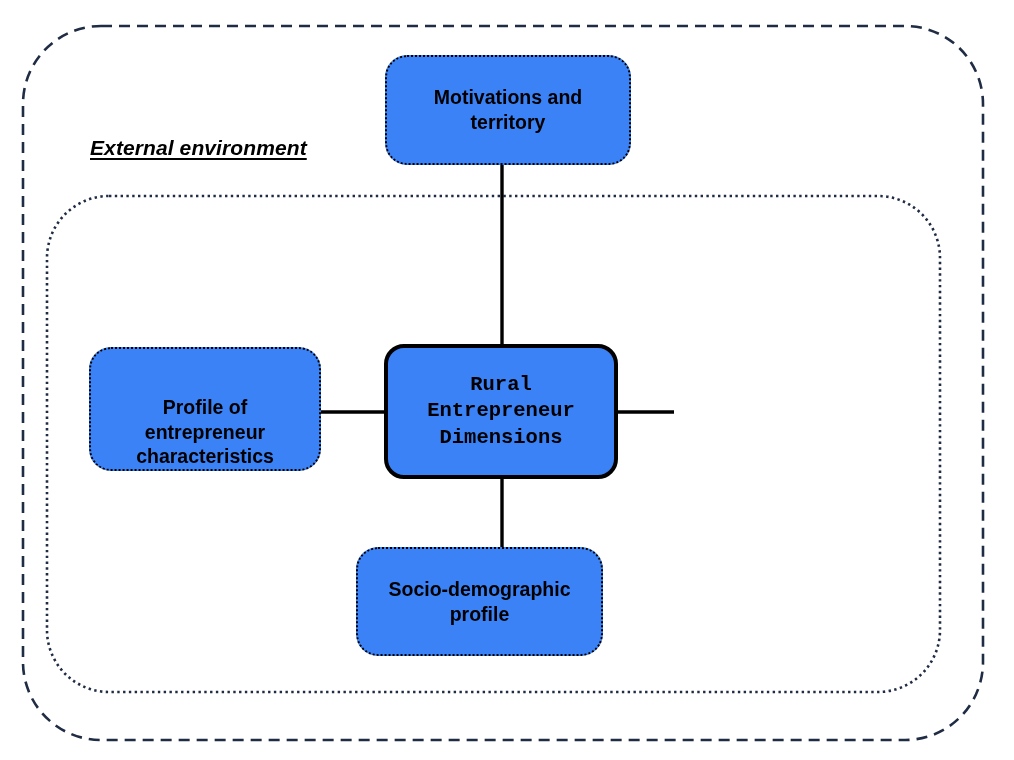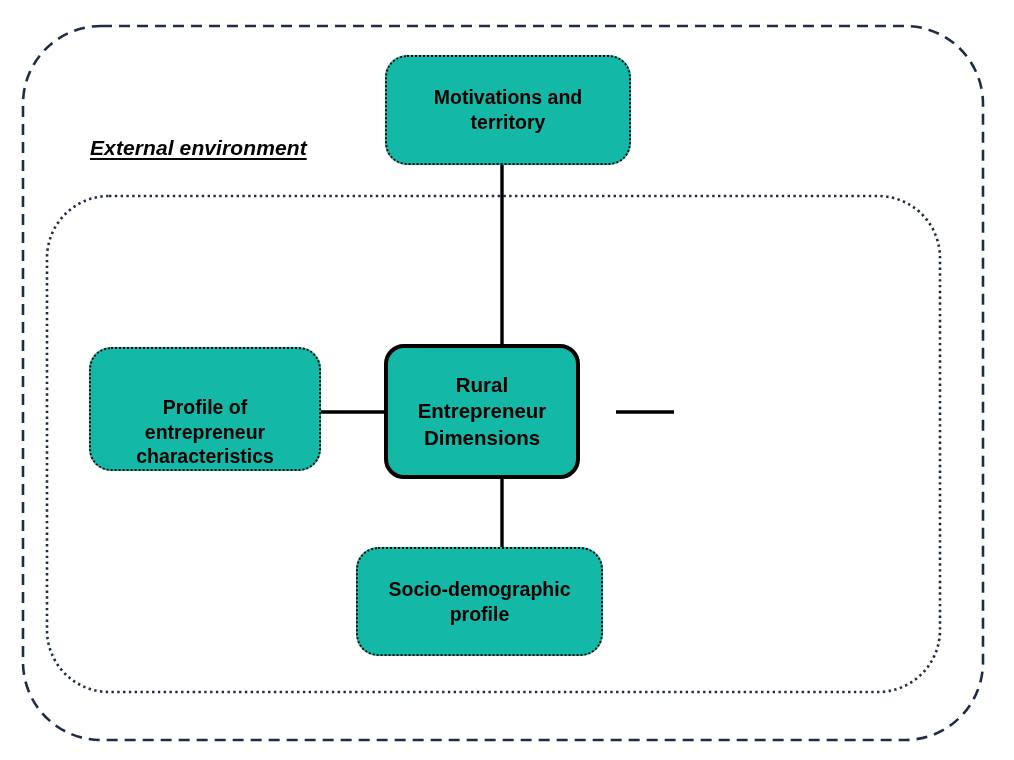--- a/index.html
+++ b/index.html
@@ -49,21 +49,21 @@
   }
 
   
   .node {
     position: absolute;
     box-sizing: border-box;
     display: flex;
     align-items: center;
     justify-content: center;
     text-align: center;
-    background: #14b8a6;
+    background: #3b82f6;
     color: #000000;
     font-family: "Liberation Sans", sans-serif;
     font-weight: bold;
     line-height: 1.27;
     z-index: 3;
   }
   .node-dotted {
     border: 2.6px dotted #000000;
     border-radius: 22px;
     font-size: 19.5px;
@@ -74,21 +74,21 @@
     font-size: 20.5px;
   }
   .node-text {
     display: block;
     padding: 0 10px;
     white-space: pre-line;
   }
 
   #node-motivations   { left: 385px; top: 55px;  width: 246px; height: 110px; }
   #node-profile       { left: 89px;  top: 347px; width: 232px; height: 124px; align-items: flex-end; }
-  #node-core          { left: 384px; top: 344px; width: 196px; height: 135px; }
+  #node-core          { left: 384px; top: 344px; width: 234px; height: 135px; font-family: Liberation Mono, monospace; }
   #node-skills        { left: 672px; top: 351px; width: 229px; height: 123px; }
   #node-socio         { left: 356px; top: 547px; width: 247px; height: 109px; }
 </style>
 </head>
 <body>
 
 <div id="canvas">
 
   <svg id="diagram-svg" viewBox="0 0 1014 760" xmlns="http://www.w3.org/2000/svg">
 

